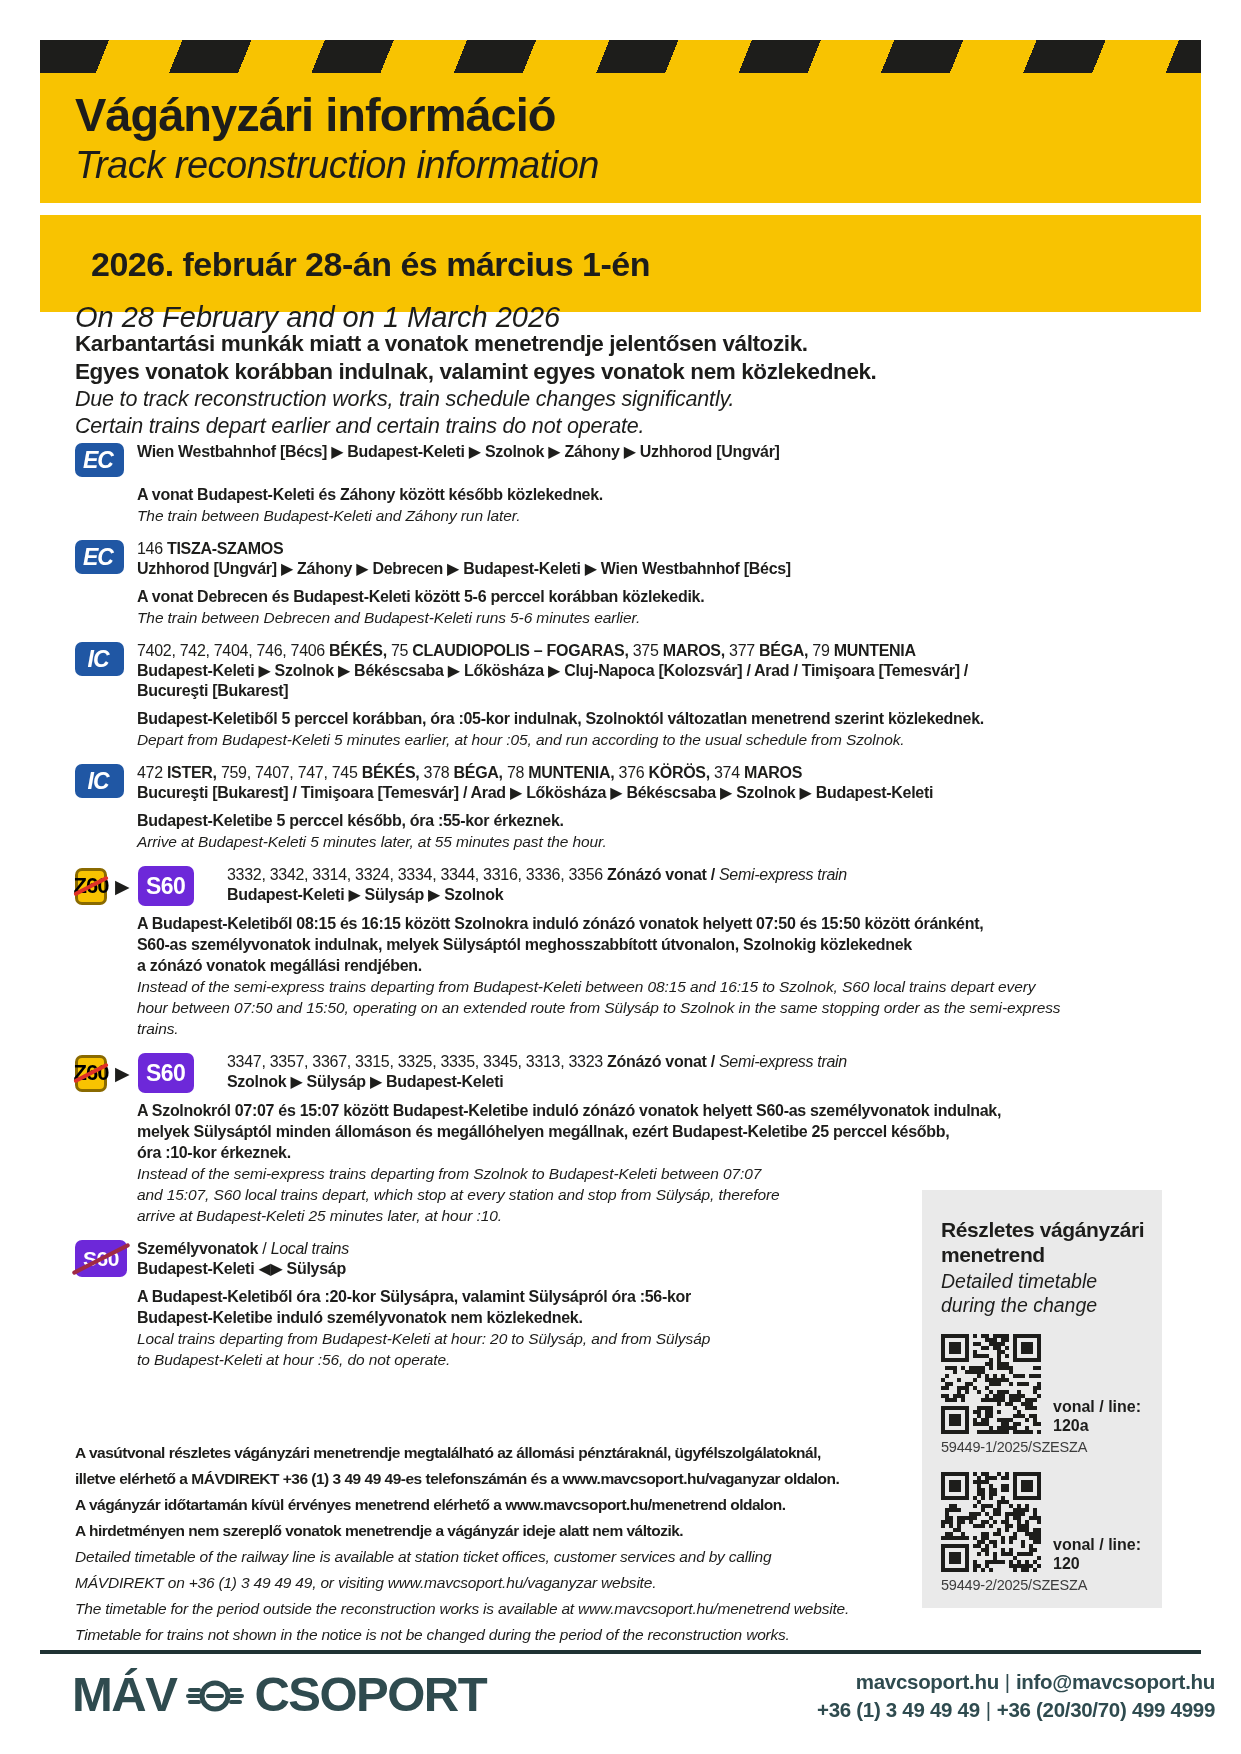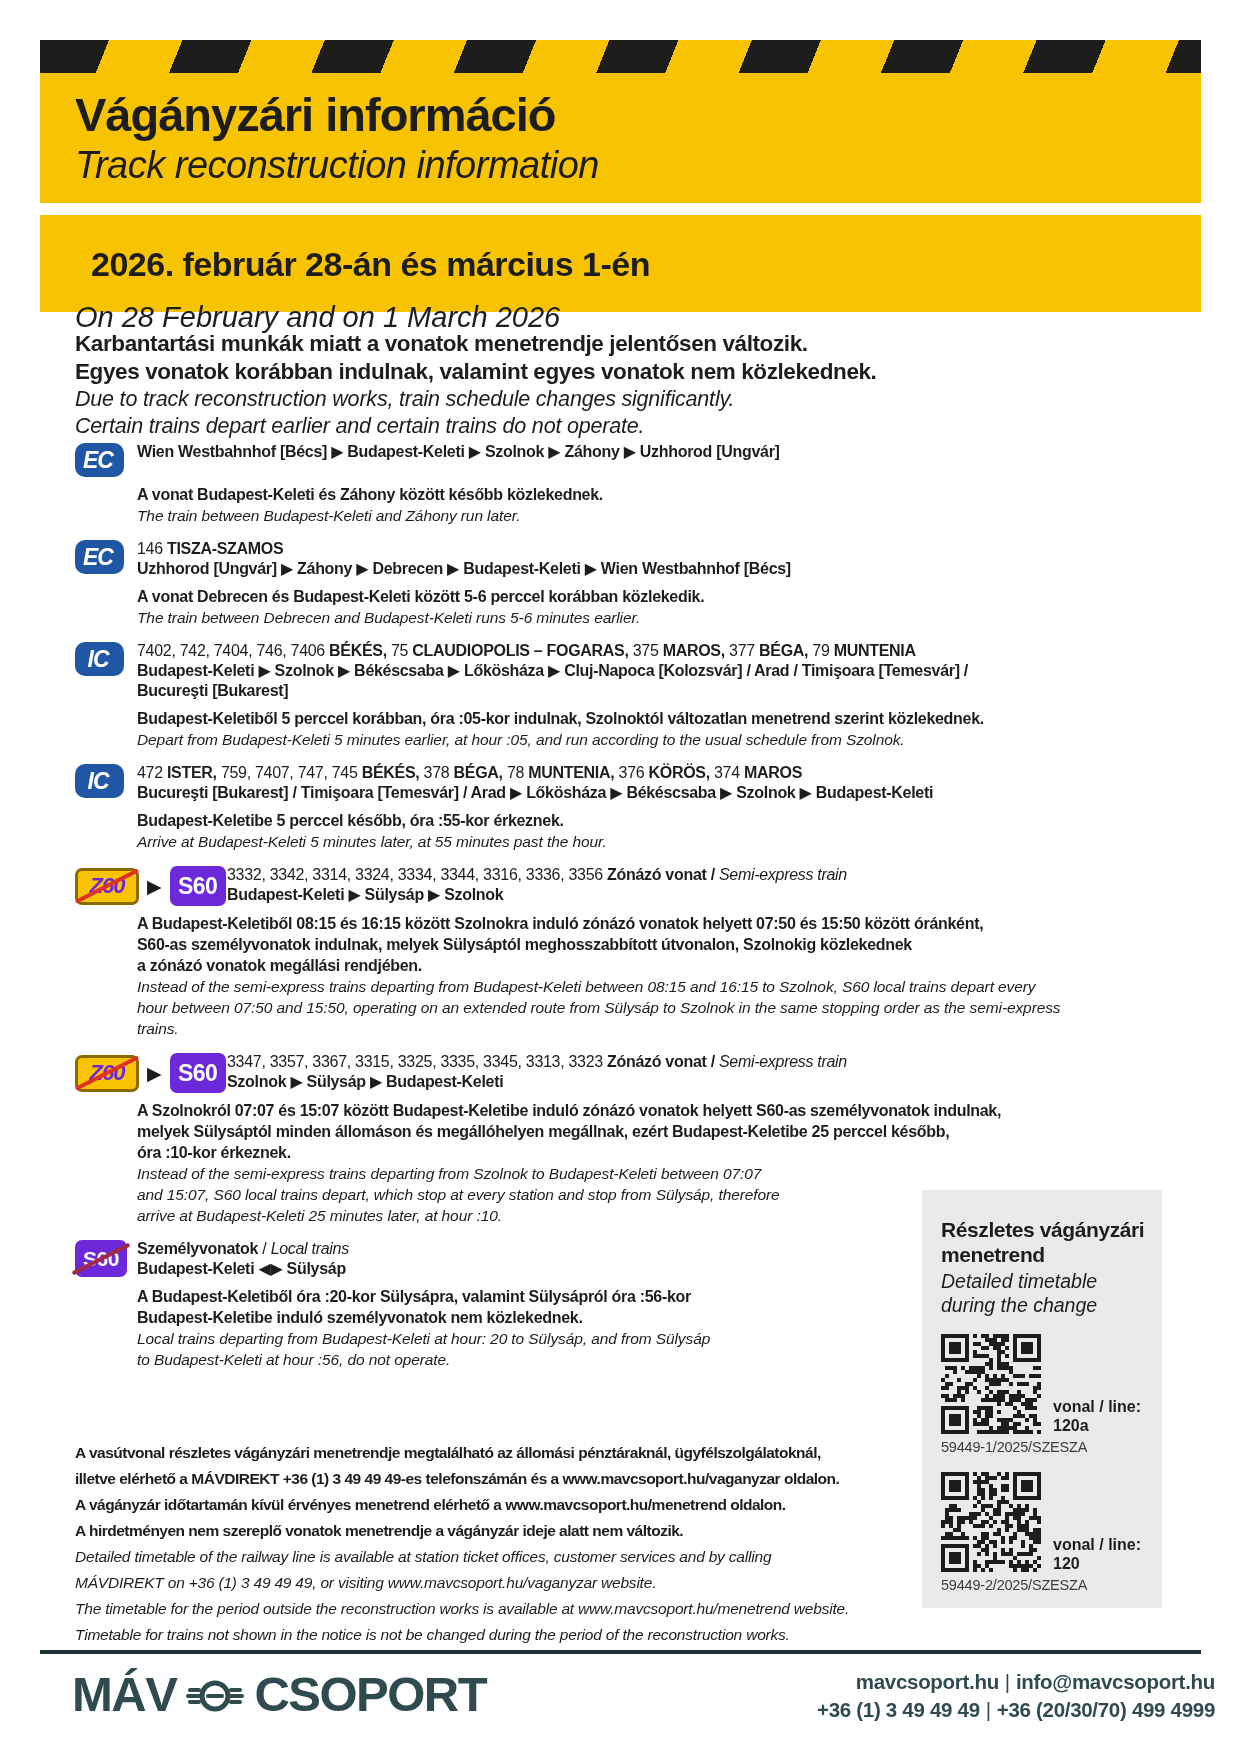--- a/index.html
+++ b/index.html
@@ -36,23 +36,23 @@
   .e-title .i{font-style:italic;font-weight:400;}
   .e-route{font-size:16px;font-weight:bold;line-height:20px;letter-spacing:-0.3px;white-space:nowrap;}
   .e-desc{margin-left:62px;margin-top:7px;}
   .e-desc .hu{font-weight:bold;font-size:16px;line-height:21px;letter-spacing:-0.3px;white-space:nowrap;}
   .e-desc .en{font-style:italic;font-size:15.5px;line-height:21px;letter-spacing:-0.1px;white-space:nowrap;}
 
   
   .badge{position:relative;display:inline-flex;align-items:center;justify-content:center;
          border-radius:7px;font-weight:bold;box-sizing:border-box;flex:none;}
   .badge.ec,.badge.ic{width:49px;height:34px;background:#2057a4;color:#fff;
-         font-style:italic;font-size:23px;letter-spacing:-1px;padding-right:3px;border-radius:10px;}
-  .badge.z60{width:64px;height:37px;background:#f8c301;border:3px solid #8a6a00;
-         color:#6d28d9;font-style:italic;font-size:22px;letter-spacing:-1px;}
+         font-style:italic;font-size:23px;letter-spacing:-1px;padding-right:3px;}
+  .badge.z60{width:32px;height:37px;background:#f8c301;border:3px solid #8a6a00;
+         color:#000000;font-size:22px;letter-spacing:-1px;}
   .badge.s60{width:56px;height:40px;background:#6d28d9;color:#fff;font-size:23px;letter-spacing:-0.5px;}
   .badge.s60.small{width:52px;height:37px;font-size:21px;}
   .badge.struck-red::after,.badge.struck-maroon::after{content:"";position:absolute;left:-6px;right:-6px;top:50%;
          height:4px;margin-top:-2px;transform:rotate(-27deg);border-radius:2px;}
   .badge.struck-red::after{background:#e03127;}
   .badge.struck-maroon::after{background:#a02a45;}
   .badge-arrow{font-size:19px;margin:0 8px;color:#1d1d1b;}
 
   
   .detail-box{position:absolute;left:922px;top:1190px;width:240px;height:418px;background:#eaeaea;

